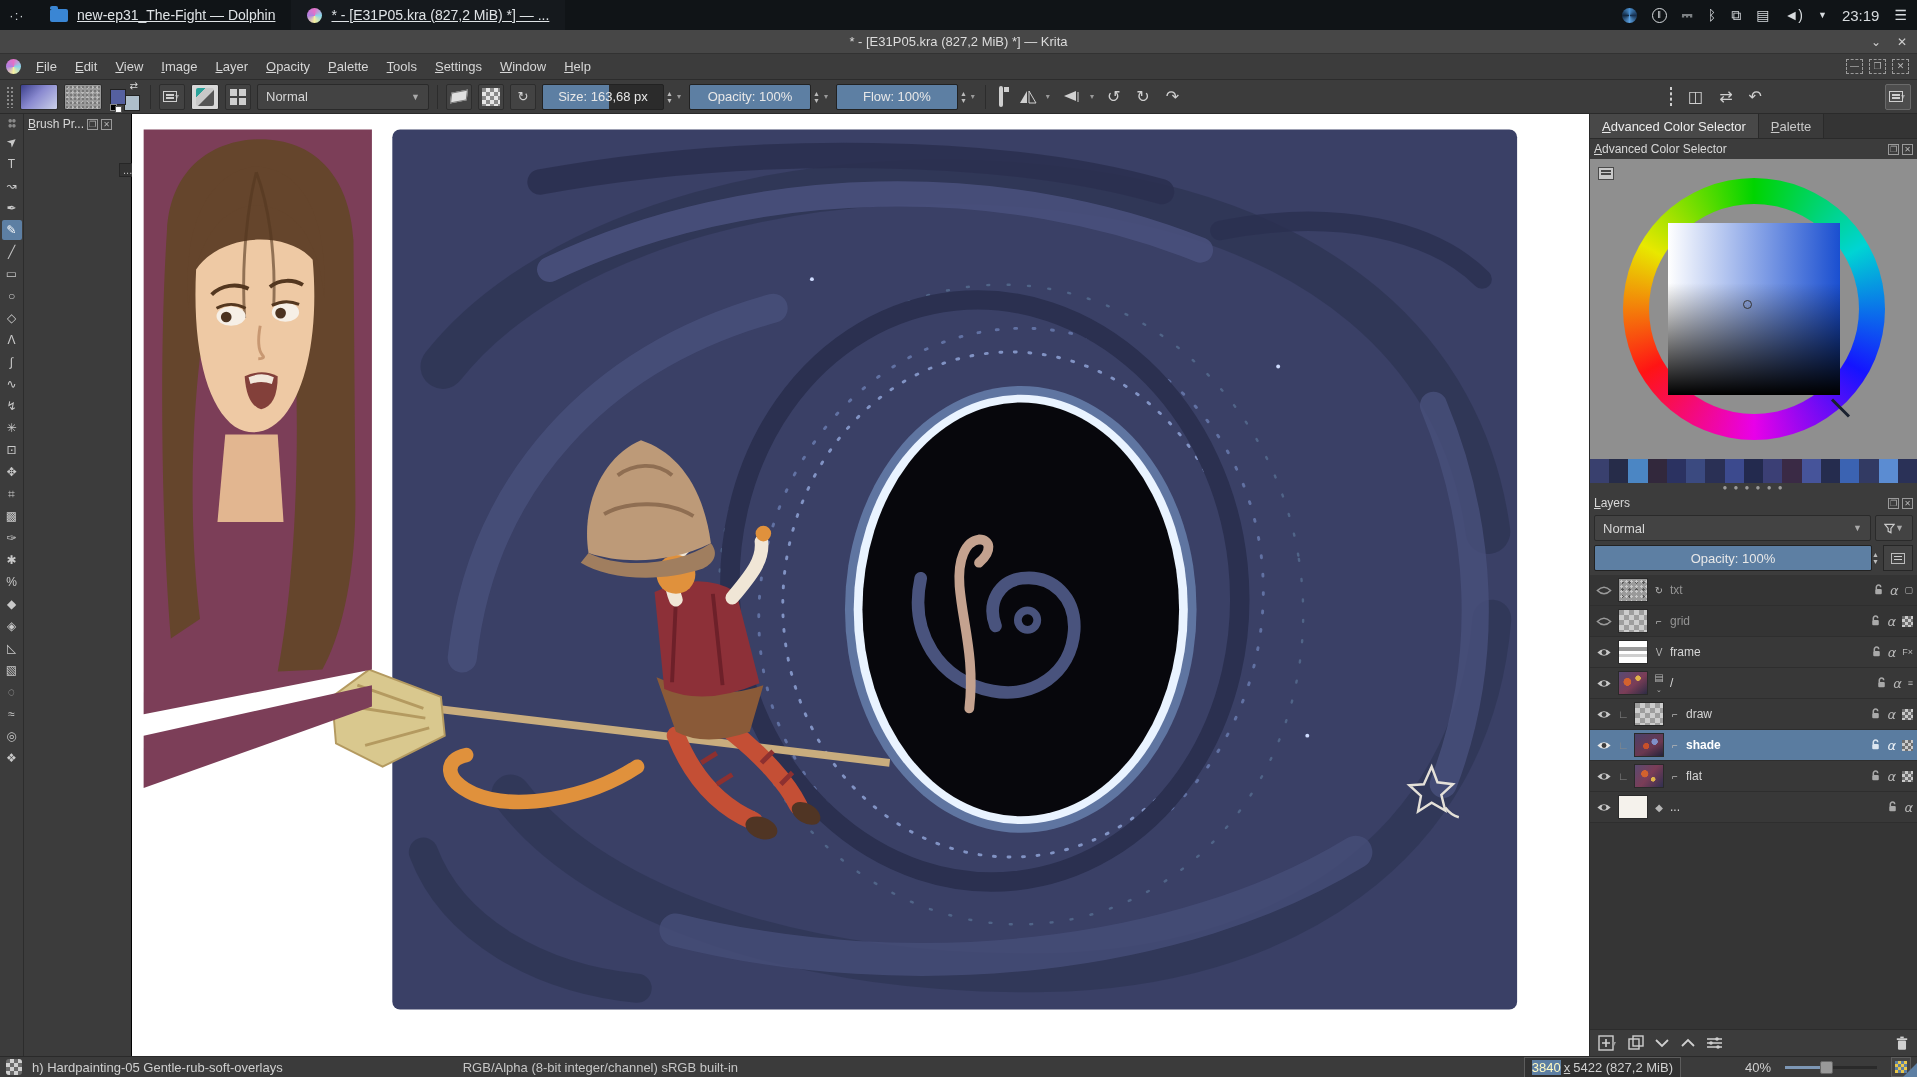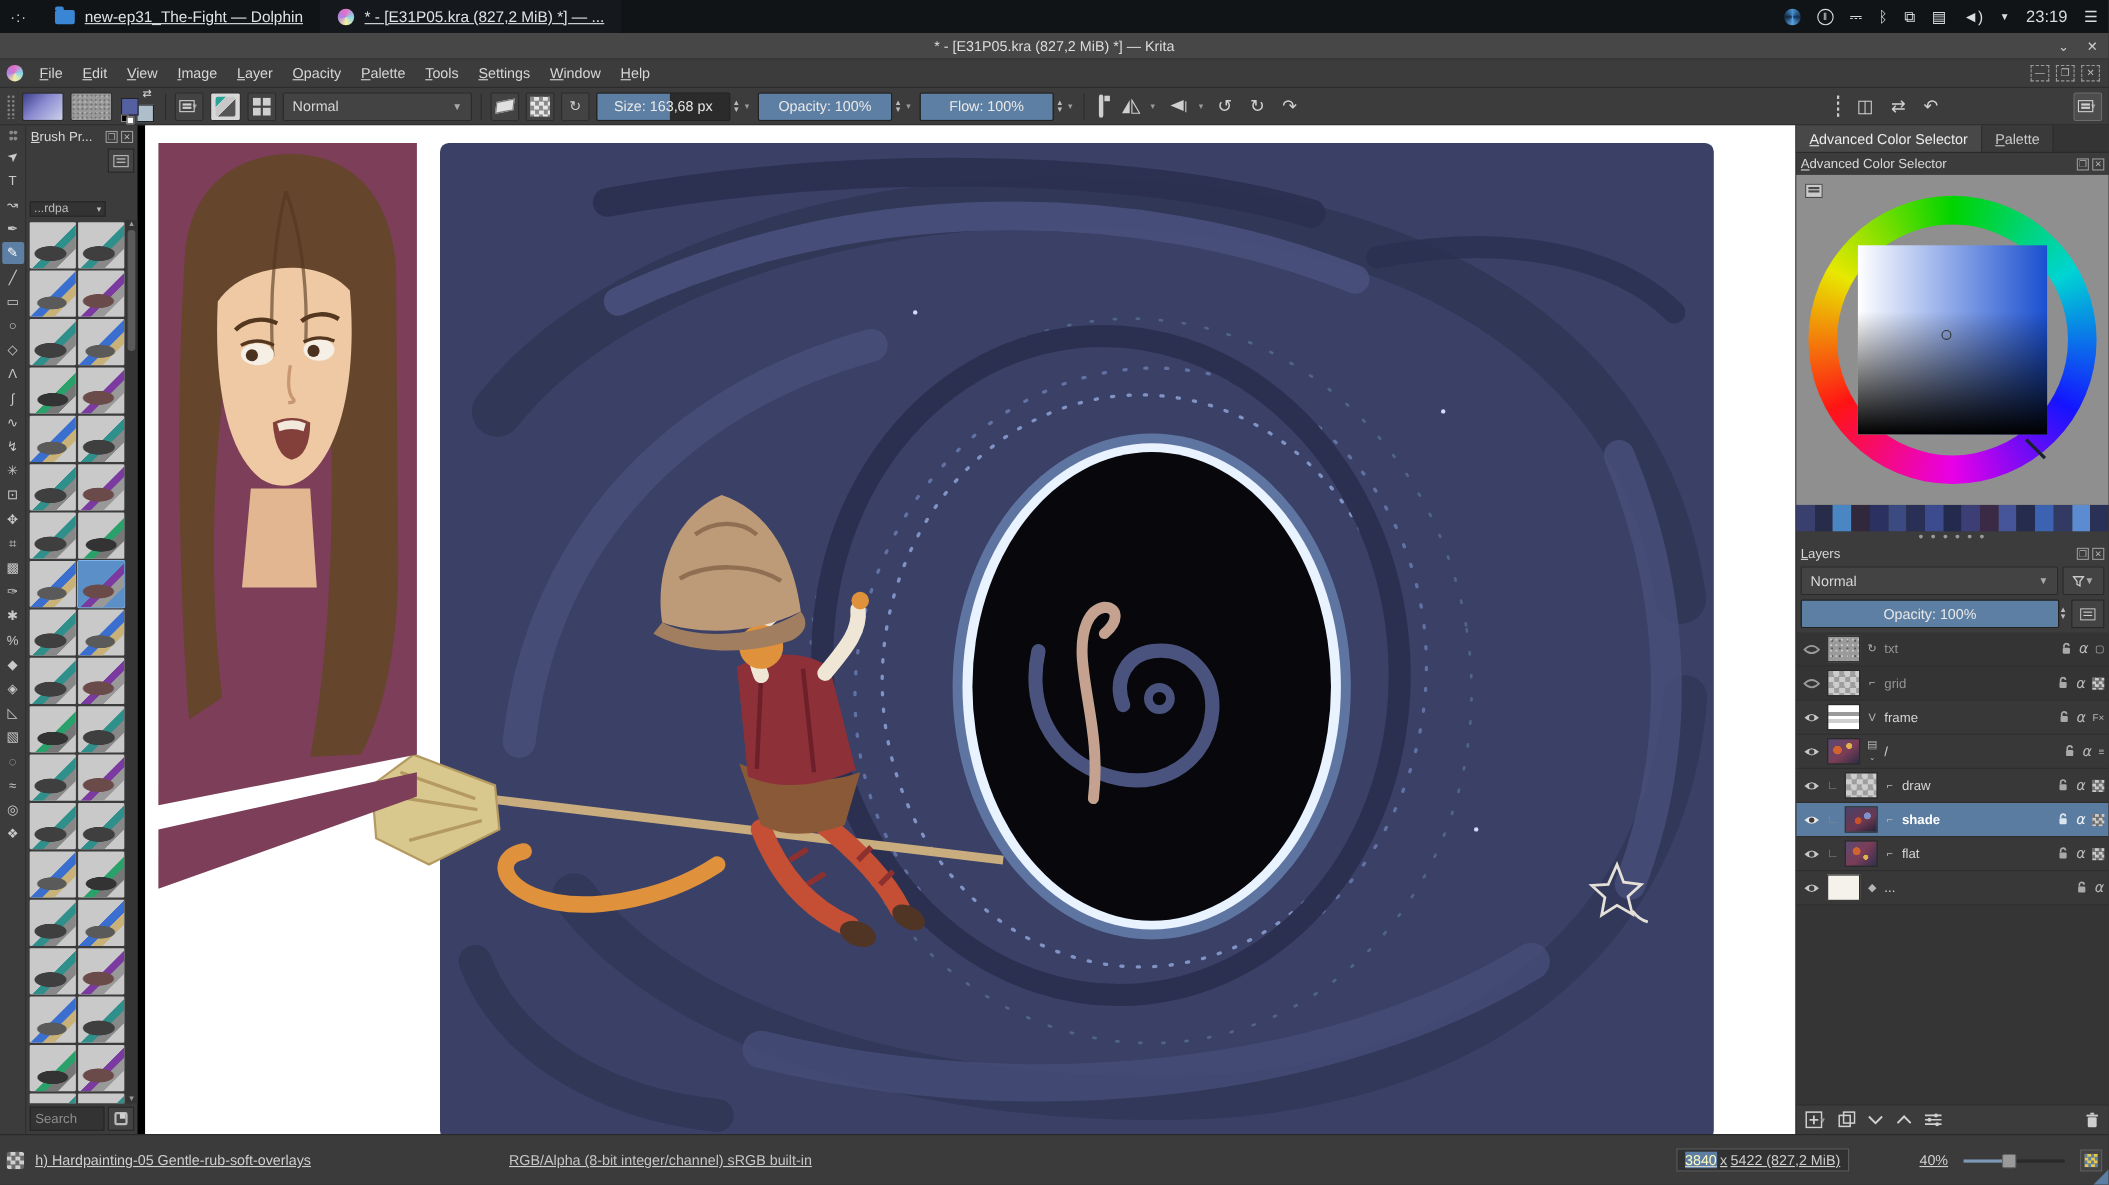--- a/index.html
+++ b/index.html
@@ -71,21 +71,21 @@
   
   .main { flex:1; display:flex; min-height:0; background:#3c3c3c; }
   
   .toolbox { width:24px; background:#3c3c3c; border-right:1px solid #2c2c2c; display:flex; flex-direction:column; align-items:center; padding-top:4px; }
   .toolbox .tgrip { color:#8a8a8a; font-size:8px; letter-spacing:-1px; line-height:5px; margin-bottom:3px; }
   .tool { width:20px; height:20px; margin:1px 0; display:flex; align-items:center; justify-content:center; color:#c9c9c9; font-size:12px; border-radius:2px; }
   .tool.sel { background:#5d7fa3; color:#fff; }
   .tool.rot { transform:rotate(-40deg); }
 
   
-  .bdock { width:108px; background:#3c3c3c; border-right:7px solid #000000; display:flex; flex-direction:column; font-size:12px; color:#d4d4d4; }
+  .bdock { width:108px; background:#3c3c3c; border-right:1px solid #000000; display:flex; flex-direction:row; font-size:12px; color:#d4d4d4; }
   .dhead { height:20px; display:flex; align-items:center; padding:0 4px; gap:3px; color:#d8d8d8; }
   .dhead .t { flex:1; overflow:hidden; white-space:nowrap; }
   .dhead .t::first-letter { text-decoration:underline; }
   .mini-btn { width:11px; height:11px; border:1px solid #9a9a9a; font-size:8px; line-height:9px; text-align:center; color:#b5b5b5; flex:0 0 auto; }
   .tagrow { display:flex; gap:2px; padding:1px 3px 3px; }
   .tagcombo { flex:1; height:14px; background:#333; border:1px solid #262626; display:flex; align-items:center; padding:0 3px; font-size:11px; color:#bbb;margin-top:48px; }
   .tagbtn { width:24px; height:22px; border:1px solid #262626; background:#434343; display:flex; align-items:center; justify-content:center; }
   .bgridwrap { flex:1; display:flex; min-height:0; }
   .bgrid { flex:1; display:grid; grid-template-columns:1fr 1fr; gap:2px; padding:2px 1px 2px 3px; align-content:start; overflow:hidden; }
   .bt { width:42px; height:42px; background:#c9c9c9; position:relative; border-radius:1px; }
@@ -108,21 +108,21 @@
   .searchrow input { flex:1; min-width:0; height:22px; background:#333; border:1px solid #262626; color:#ccc; font-size:12px; padding:0 4px; }
   .searchrow input::placeholder { color:#8f8f8f; }
   .savebtn { width:24px; height:22px; border:1px solid #262626; background:#434343; display:flex; align-items:center; justify-content:center; }
   .savebtn .floppy { border-color:#bbb; width:12px; height:12px; }
 
   
   .canvas { flex:1; position:relative; background:#ffffff; min-width:0; }
   .canvas svg { position:absolute; inset:0; }
 
   
-  .rdock { width:285px; background:#3c3c3c; border-left:1px solid #2a2a2a; display:flex; flex-direction:column; font-size:12px; color:#d4d4d4; }
+  .rdock { width:328px; background:#3c3c3c; border-left:1px solid #2a2a2a; display:flex; flex-direction:column; font-size:12px; color:#d4d4d4; }
   .rtabs { display:flex; background:#343434; border-bottom:1px solid #2a2a2a; }
   .rtab { padding:5px 12px 4px; font-size:13px; color:#c9c9c9; background:#3a3a3a; border-right:1px solid #2a2a2a; }
   .rtab.active { background:#484848; color:#ececec; }
   .rtab::first-letter { text-decoration:underline; }
   .colorarea { background:#8f8f8f; position:relative; height:300px; }
   .cfg-ic { position:absolute; left:8px; top:8px; width:16px; height:13px; border:1.5px solid #4a4a4a; background:#c9c9c9; }
   .cfg-ic:before { content:""; position:absolute; left:2px; top:2px; right:2px; height:1.5px; background:#4a4a4a; box-shadow:0 3px 0 #4a4a4a; }
   .wheel { position:absolute; left:50%; top:50%; transform:translate(-50%,-50%); width:262px; height:262px; border-radius:50%;
     background:conic-gradient(#00d400,#00d4d4,#1414ff,#e800e8,#ff1414,#e8e800,#00d400); }
   .wheel:after { content:""; position:absolute; inset:26px; border-radius:50%; background:#8f8f8f; }
@@ -163,21 +163,21 @@
   .t-art1 { background:radial-gradient(circle at 30% 45%, #d2622e 0 16%, transparent 18%),radial-gradient(circle at 68% 28%, #e0b24a 0 10%, transparent 12%),linear-gradient(140deg,#584a74,#7b3d57 55%,#2c2c44); }
   .t-art2 { background:radial-gradient(circle at 40% 55%, #c8502a 0 14%, transparent 16%),radial-gradient(circle at 70% 35%, #8090c8 0 12%, transparent 14%),linear-gradient(150deg,#4a4068,#6b3850 60%,#23233a); }
   .t-art3 { background:radial-gradient(circle at 35% 40%, #d2622e 0 15%, transparent 17%),radial-gradient(circle at 65% 65%, #e0b24a 0 9%, transparent 11%),linear-gradient(130deg,#5a4a70,#7b3d57 50%,#303050); }
   .t-white { background:#f5f2ec; }
   .lfoot { display:flex; align-items:center; gap:10px; padding:5px 8px; border-top:1px solid #2c2c2c; }
   .lfoot .fb { display:flex; align-items:center; color:#cfcfcf; }
   .lfoot svg { display:block; }
   .trash { margin-left:auto; }
 
   
-  .statusbar { height:46px; background:#3b3b3b; border-top:1px solid #2a2a2a; display:flex; align-items:center; gap:10px; padding:0 6px; color:#cfcfcf; font-size:13px; flex:0 0 auto; position:relative;text-decoration:underline; }
+  .statusbar { height:21px; background:#3b3b3b; border-top:1px solid #2a2a2a; display:flex; align-items:center; gap:10px; padding:0 6px; color:#cfcfcf; font-size:13px; flex:0 0 auto; position:relative; }
   .sb-check { width:16px; height:16px; background:repeating-conic-gradient(#cfcfcf 0 25%,#6a6a6a 0 50%); background-size:8px 8px; border-radius:3px; }
   .modetxt { margin-left:170px; color:#c6c6c6; }
   .sizebox { margin-left:auto; border:1px solid #5c5c5c; background:#313131; padding:2px 7px; display:flex; align-items:center; font-size:13px; }
   .sizebox .selpart { background:#5d7fa3; color:#fef9c3; }
   .sizebox .xu { text-decoration:underline; padding:0 3px; }
   .zoomlbl { margin-left:54px; }
   .zslider { width:92px; height:14px; position:relative; margin:0 4px; }
   .zslider .trk { position:absolute; left:0; right:0; top:6px; height:3px; background:#2a2a2a; }
   .zslider .trkfill { position:absolute; left:0; width:40%; top:6px; height:3px; background:#7d97b5; }
   .zslider .hnd { position:absolute; left:38%; top:1px; width:13px; height:13px; background:#9a9a9a; border:1px solid #666; border-radius:2px; }

